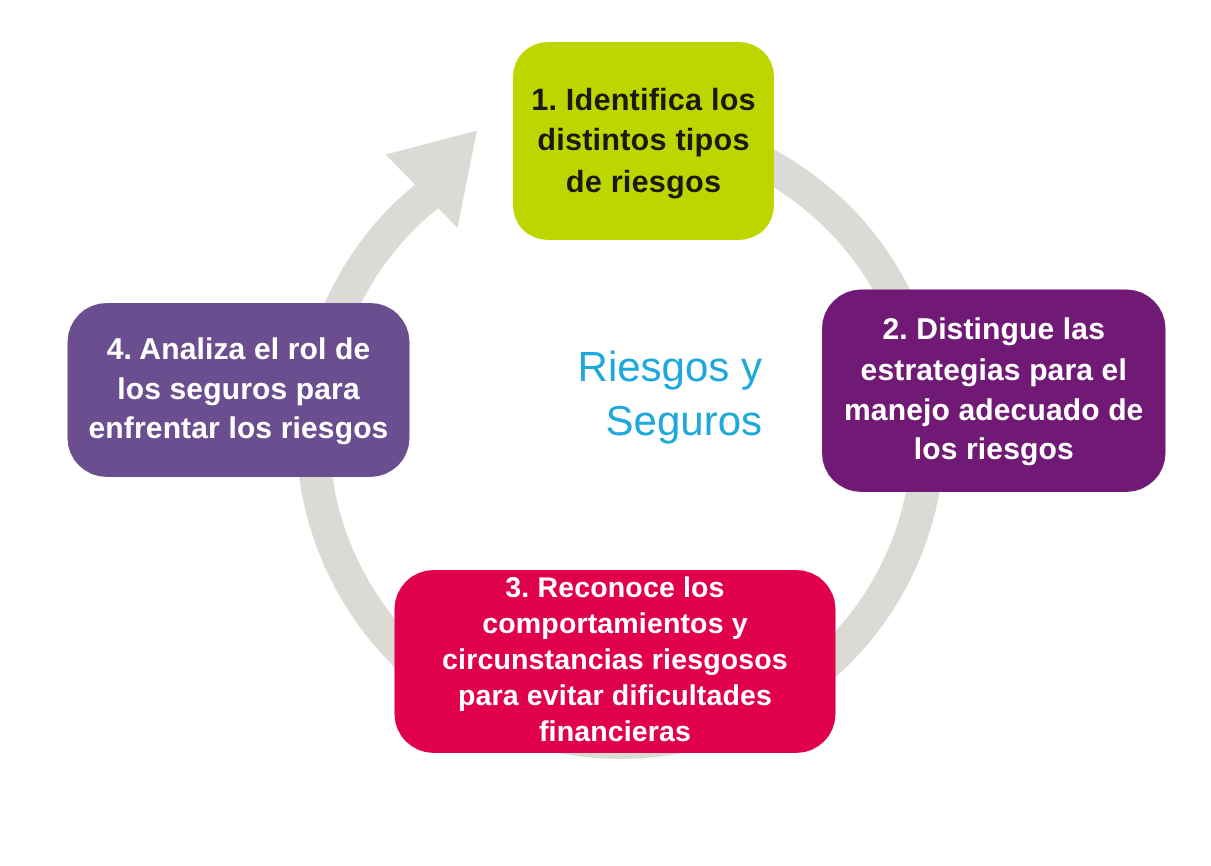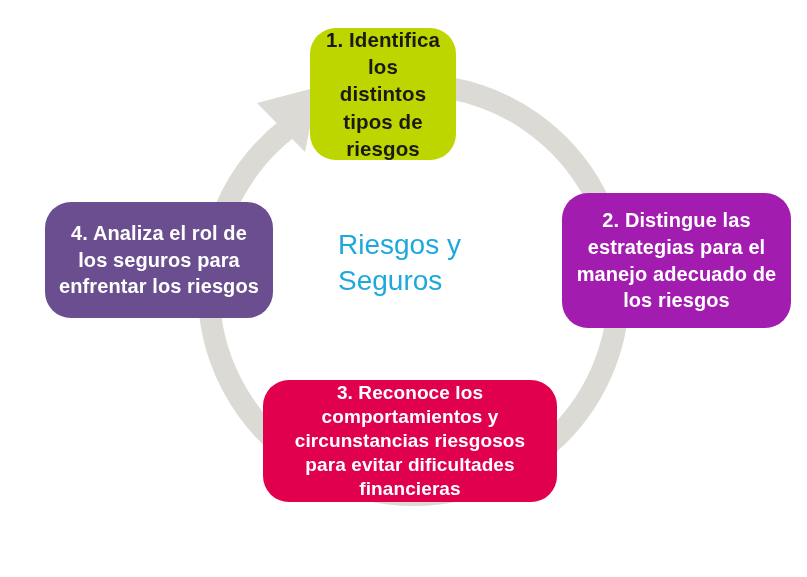--- a/index.html
+++ b/index.html
@@ -30,25 +30,26 @@
     text-align: center;
     border-radius: 26px;
     box-sizing: border-box;
     font-weight: 600;
     letter-spacing: 0.1px;
   }
   .step-box .label {
     display: block;
   }
   .box-1 {
-    left: 310px; top: 28px;
-    width: 146px; height: 132px;
+    left: 342px; top: 28px;
+    width: 174px; height: 132px;
     padding: 0 12px;
     font-size: 20.5px;
     line-height: 1.32;
+    border-radius: 23px;
   }
   .box-2 {
     left: 548px; top: 193px;
     width: 229px; height: 135px;
     padding: 0 14px;
     font-size: 20px;
     line-height: 1.34;
   }
   .box-3 {
     left: 263px; top: 380px;
@@ -62,41 +63,41 @@
     left: 45px; top: 202px;
     width: 228px; height: 116px;
     padding: 0 10px;
     font-size: 20px;
     line-height: 1.32;
   }
   .center-title {
     position: absolute;
     left: 338px; top: 227px;
     width: 170px;
-    text-align: left;
+    text-align: right;
     font-size: 28px;
     line-height: 1.3;
     font-weight: 400;
   }
 </style>
 </head>
 <body>
 
 <div class="canvas">
 
   <svg class="ring-svg" viewBox="0 0 807 577" xmlns="http://www.w3.org/2000/svg">
     <path d="M 449.6 88.1 A 205 205 0 1 1 288 128" fill="none" stroke-width="22" stroke="#DBDAD5"></path>
     <polygon points="318,87 257,103 305,152" fill="#DBDAD5"></polygon>
   </svg>
 
   <div class="step-box box-1" style="background-color: rgb(190, 214, 0);">
     <span class="label" style="color: rgb(26, 26, 16);">1. Identifica los distintos tipos de riesgos</span>
   </div>
 
-  <div class="step-box box-2" style="background-color: #a21caf; margin-left: 14px;">
+  <div class="step-box box-2" style="background-color: #701a75;">
     <span class="label" style="color: rgb(255, 255, 255);">2. Distingue las estrategias para el manejo adecuado de los riesgos</span>
   </div>
 
   <div class="step-box box-3" style="background-color: rgb(224, 0, 77);">
     <span class="label" style="color: rgb(255, 255, 255);">3. Reconoce los comportamientos y circunstancias riesgosos para evitar dificultades financieras</span>
   </div>
 
   <div class="step-box box-4" style="background-color: rgb(106, 78, 143);">
     <span class="label" style="color: rgb(255, 255, 255);">4. Analiza el rol de los seguros para enfrentar los riesgos</span>
   </div>

